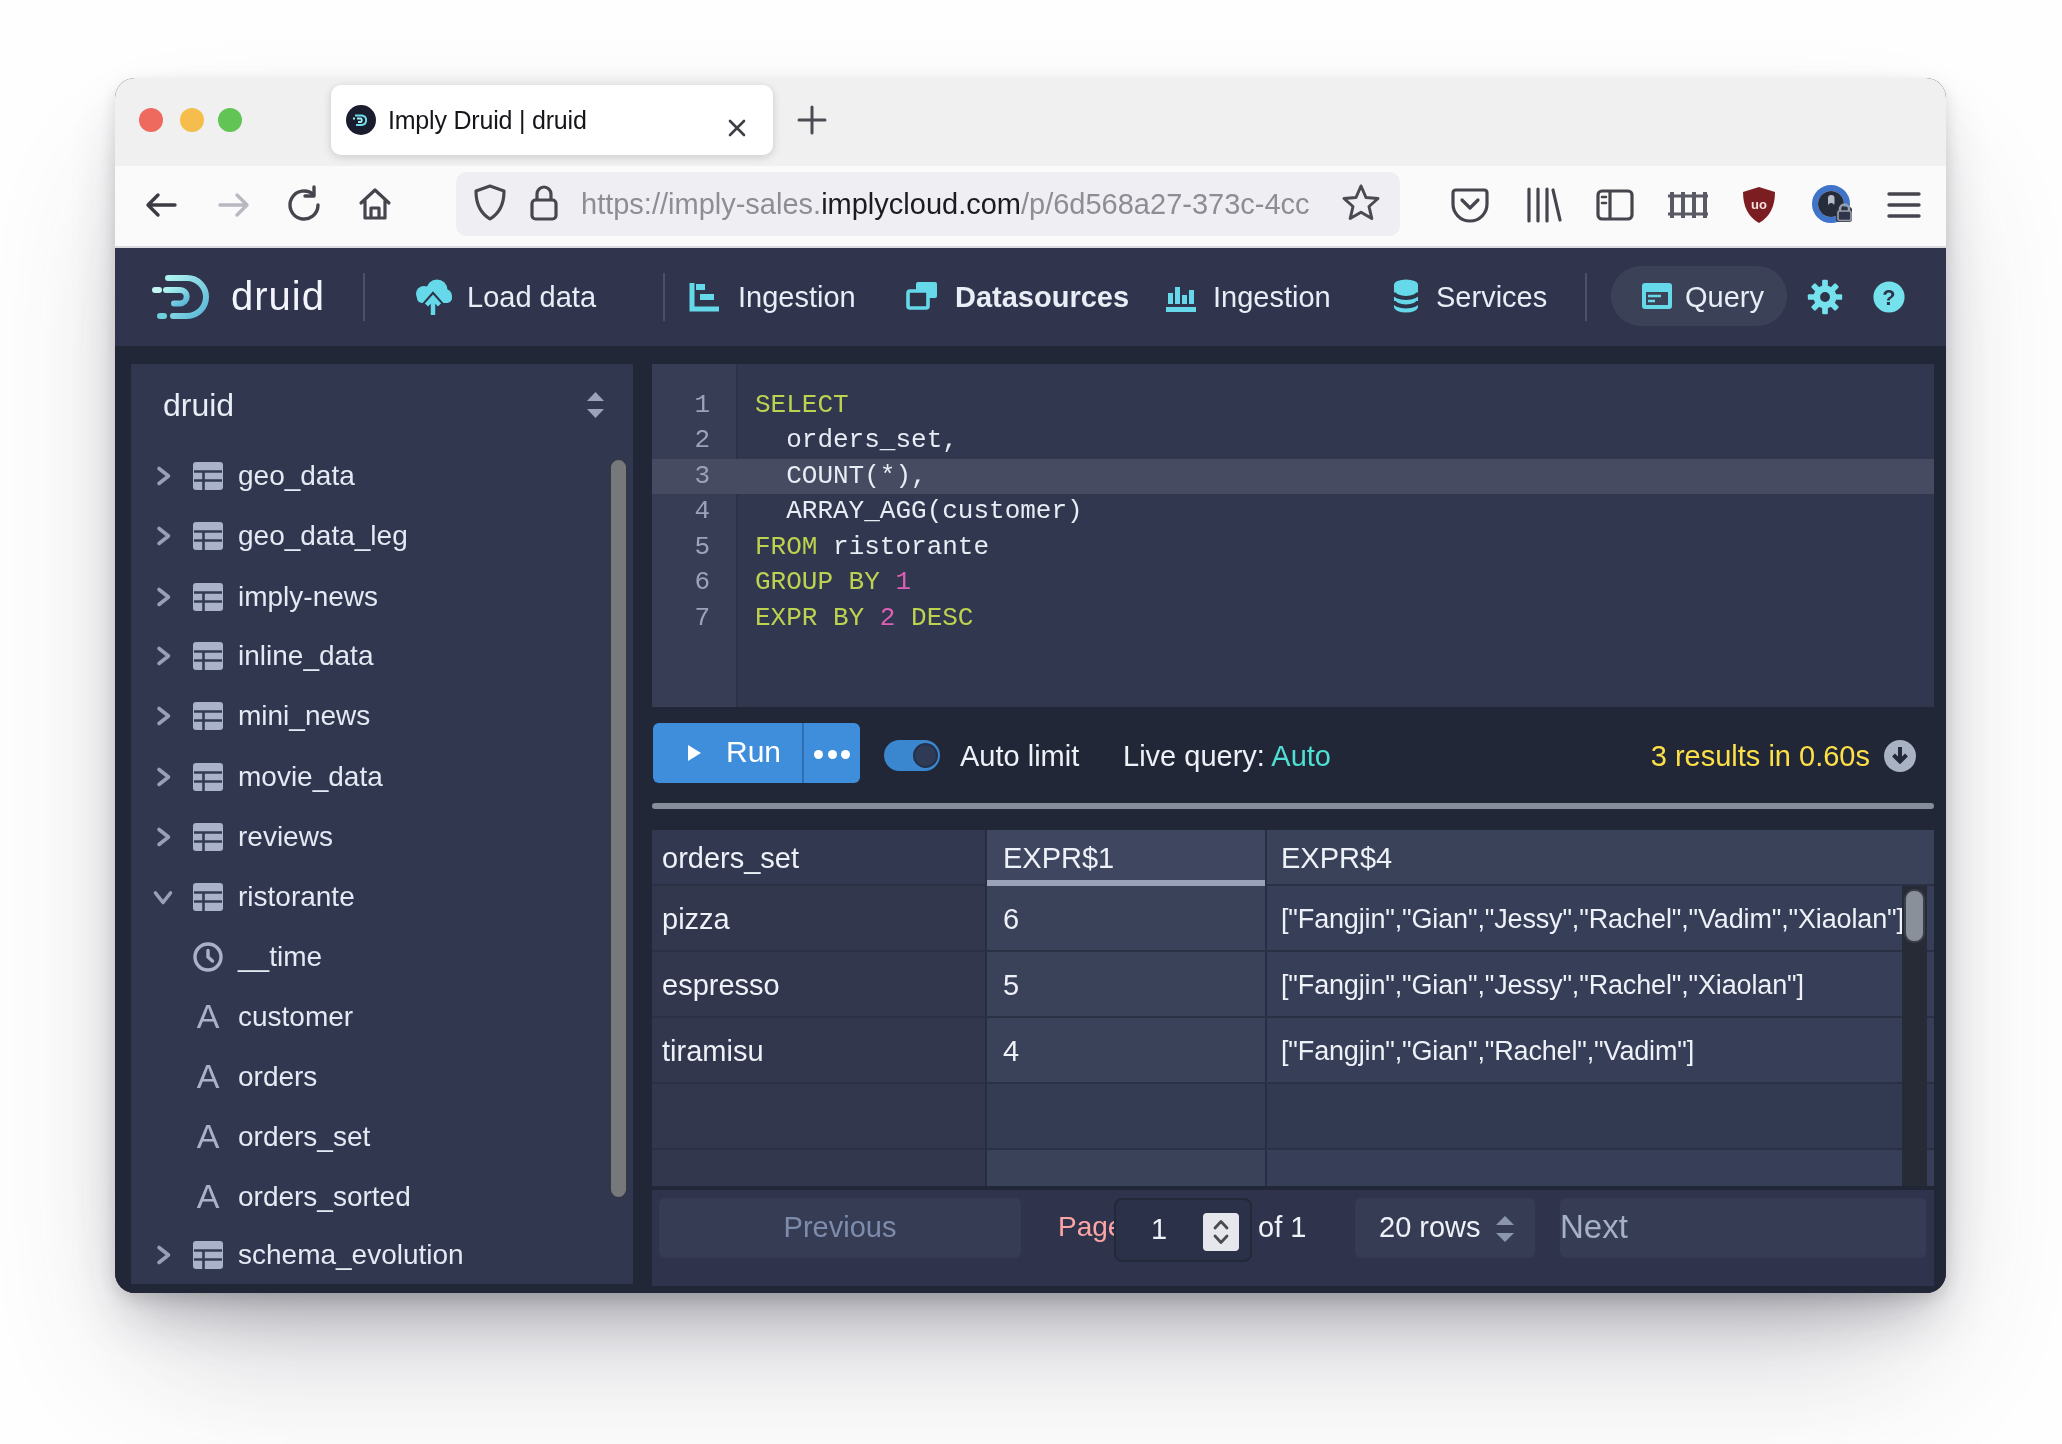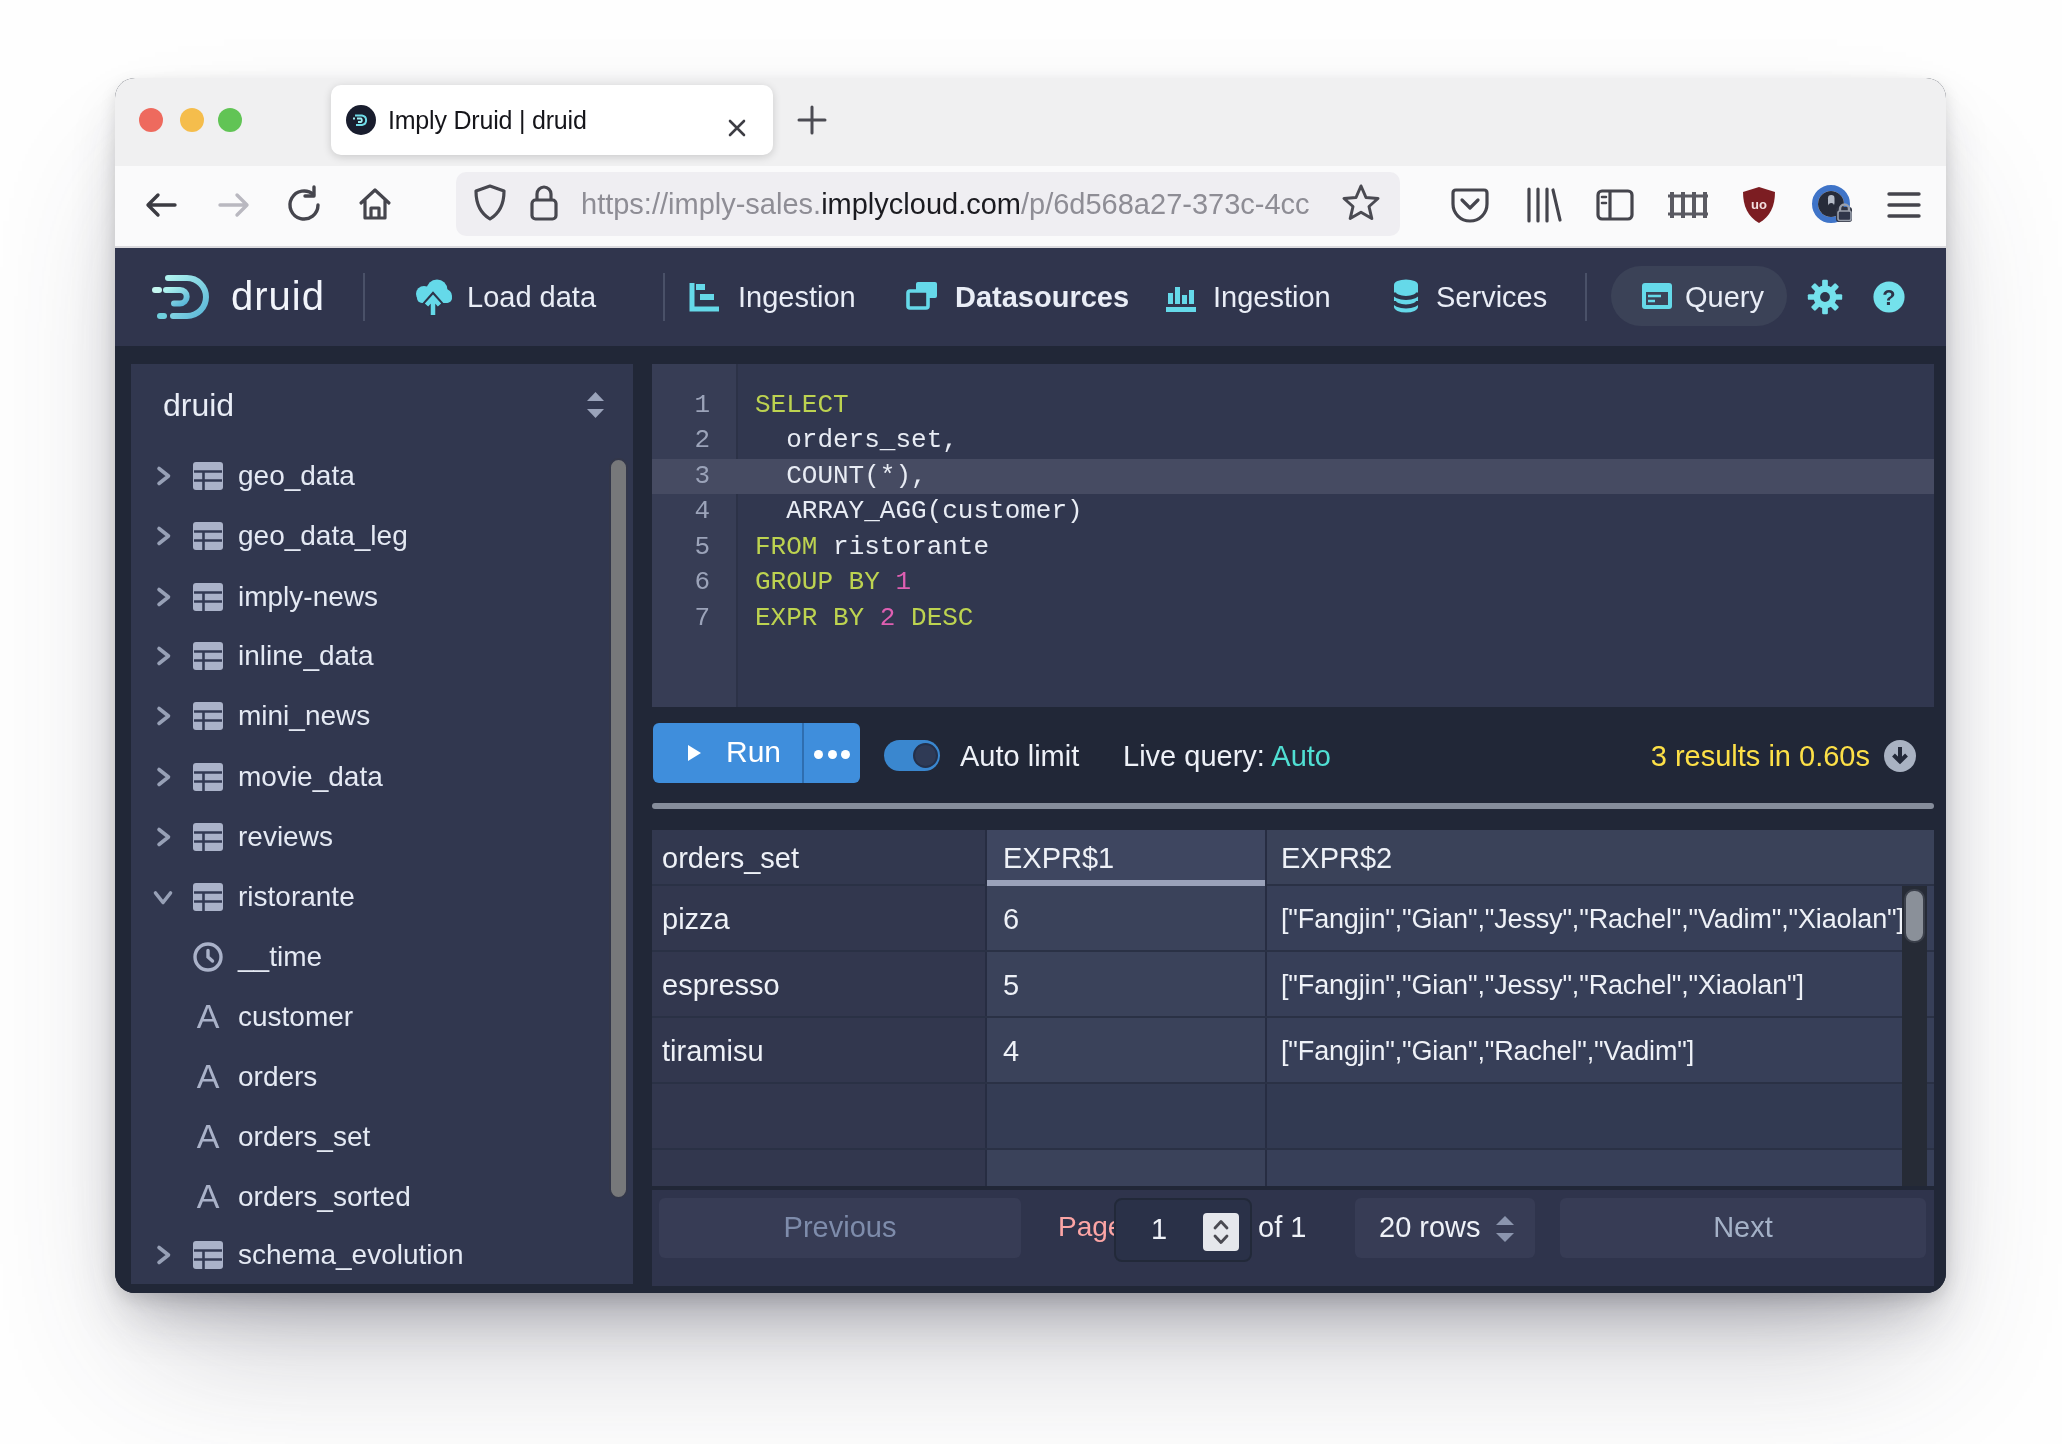--- a/index.html
+++ b/index.html
@@ -384,21 +384,21 @@
     <div class="rdivider"></div>
     <div class="tbl">
 
       <div class="cell" style="left:0;top:0;width:335px;height:56px;background:#32384f;">
             <div class="tx" style="line-height:56px;">orders_set</div>
           </div>
       <div class="cell" style="left:335px;top:0;width:280px;height:56px;background:#3e4660;text-decoration:underline;">
             <div class="tx" style="left:16px;line-height:56px;">EXPR$1</div>
           </div>
       <div class="cell" style="left:615px;top:0;width:667px;height:56px;background:#3a4259;">
-            <div class="tx" style="left:14px;line-height:56px;">EXPR$2</div>
+            <div class="tx" style="left:14px;line-height:56px;">EXPR$4</div>
           </div>
       <div class="ab" style="left:335px;top:50px;width:280px;height:6px;background:#9aa2ba;"></div>
 
       <div class="cell" style="left:0;top:56px;width:335px;height:66px;background:#32374e;">
             <div class="tx" style="line-height:66px;">pizza</div>
           </div>
       <div class="cell" style="left:335px;top:56px;width:280px;height:66px;background:#3a425a;">
             <div class="tx" style="left:16px;line-height:66px;">6</div>
           </div>
       <div class="cell" style="left:615px;top:56px;width:667px;height:66px;background:#373f58;">
@@ -458,18 +458,18 @@
       </div>
       <div class="ab" style="left:606px;top:8px;height:60px;line-height:58px;font-size:29px;color:#eef1f7;">of 1</div>
       <div class="fbtn" style="left:703px;width:180px;">
         <div class="ab" style="left:24px;top:0;height:60px;line-height:58px;font-size:29px;color:#eef1f7;">20 rows</div>
         <svg class="ab" style="left:138px;top:16px;" width="24" height="30" viewBox="0 0 24 30">
           <path d="M12 2 L21 11 H3 Z" fill="#8b95ae"></path>
           <path d="M12 28 L3 19 H21 Z" fill="#8b95ae"></path>
         </svg>
       </div>
       <div class="fbtn" style="left:908px;width:366px;">
-            <div class="ab" style="left:0;top:0;width:366px;height:60px;line-height:58px;text-align:center;font-size:29px;color:#a4b1c7;">Next</div>
+            <div class="ab" style="left:0;top:0;width:366px;height:60px;line-height:58px;font-size:33px;color:#a4b1c7;">Next</div>
           </div>
     </div>
   </div>
  </div>
 </div>
 
 </body></html>

